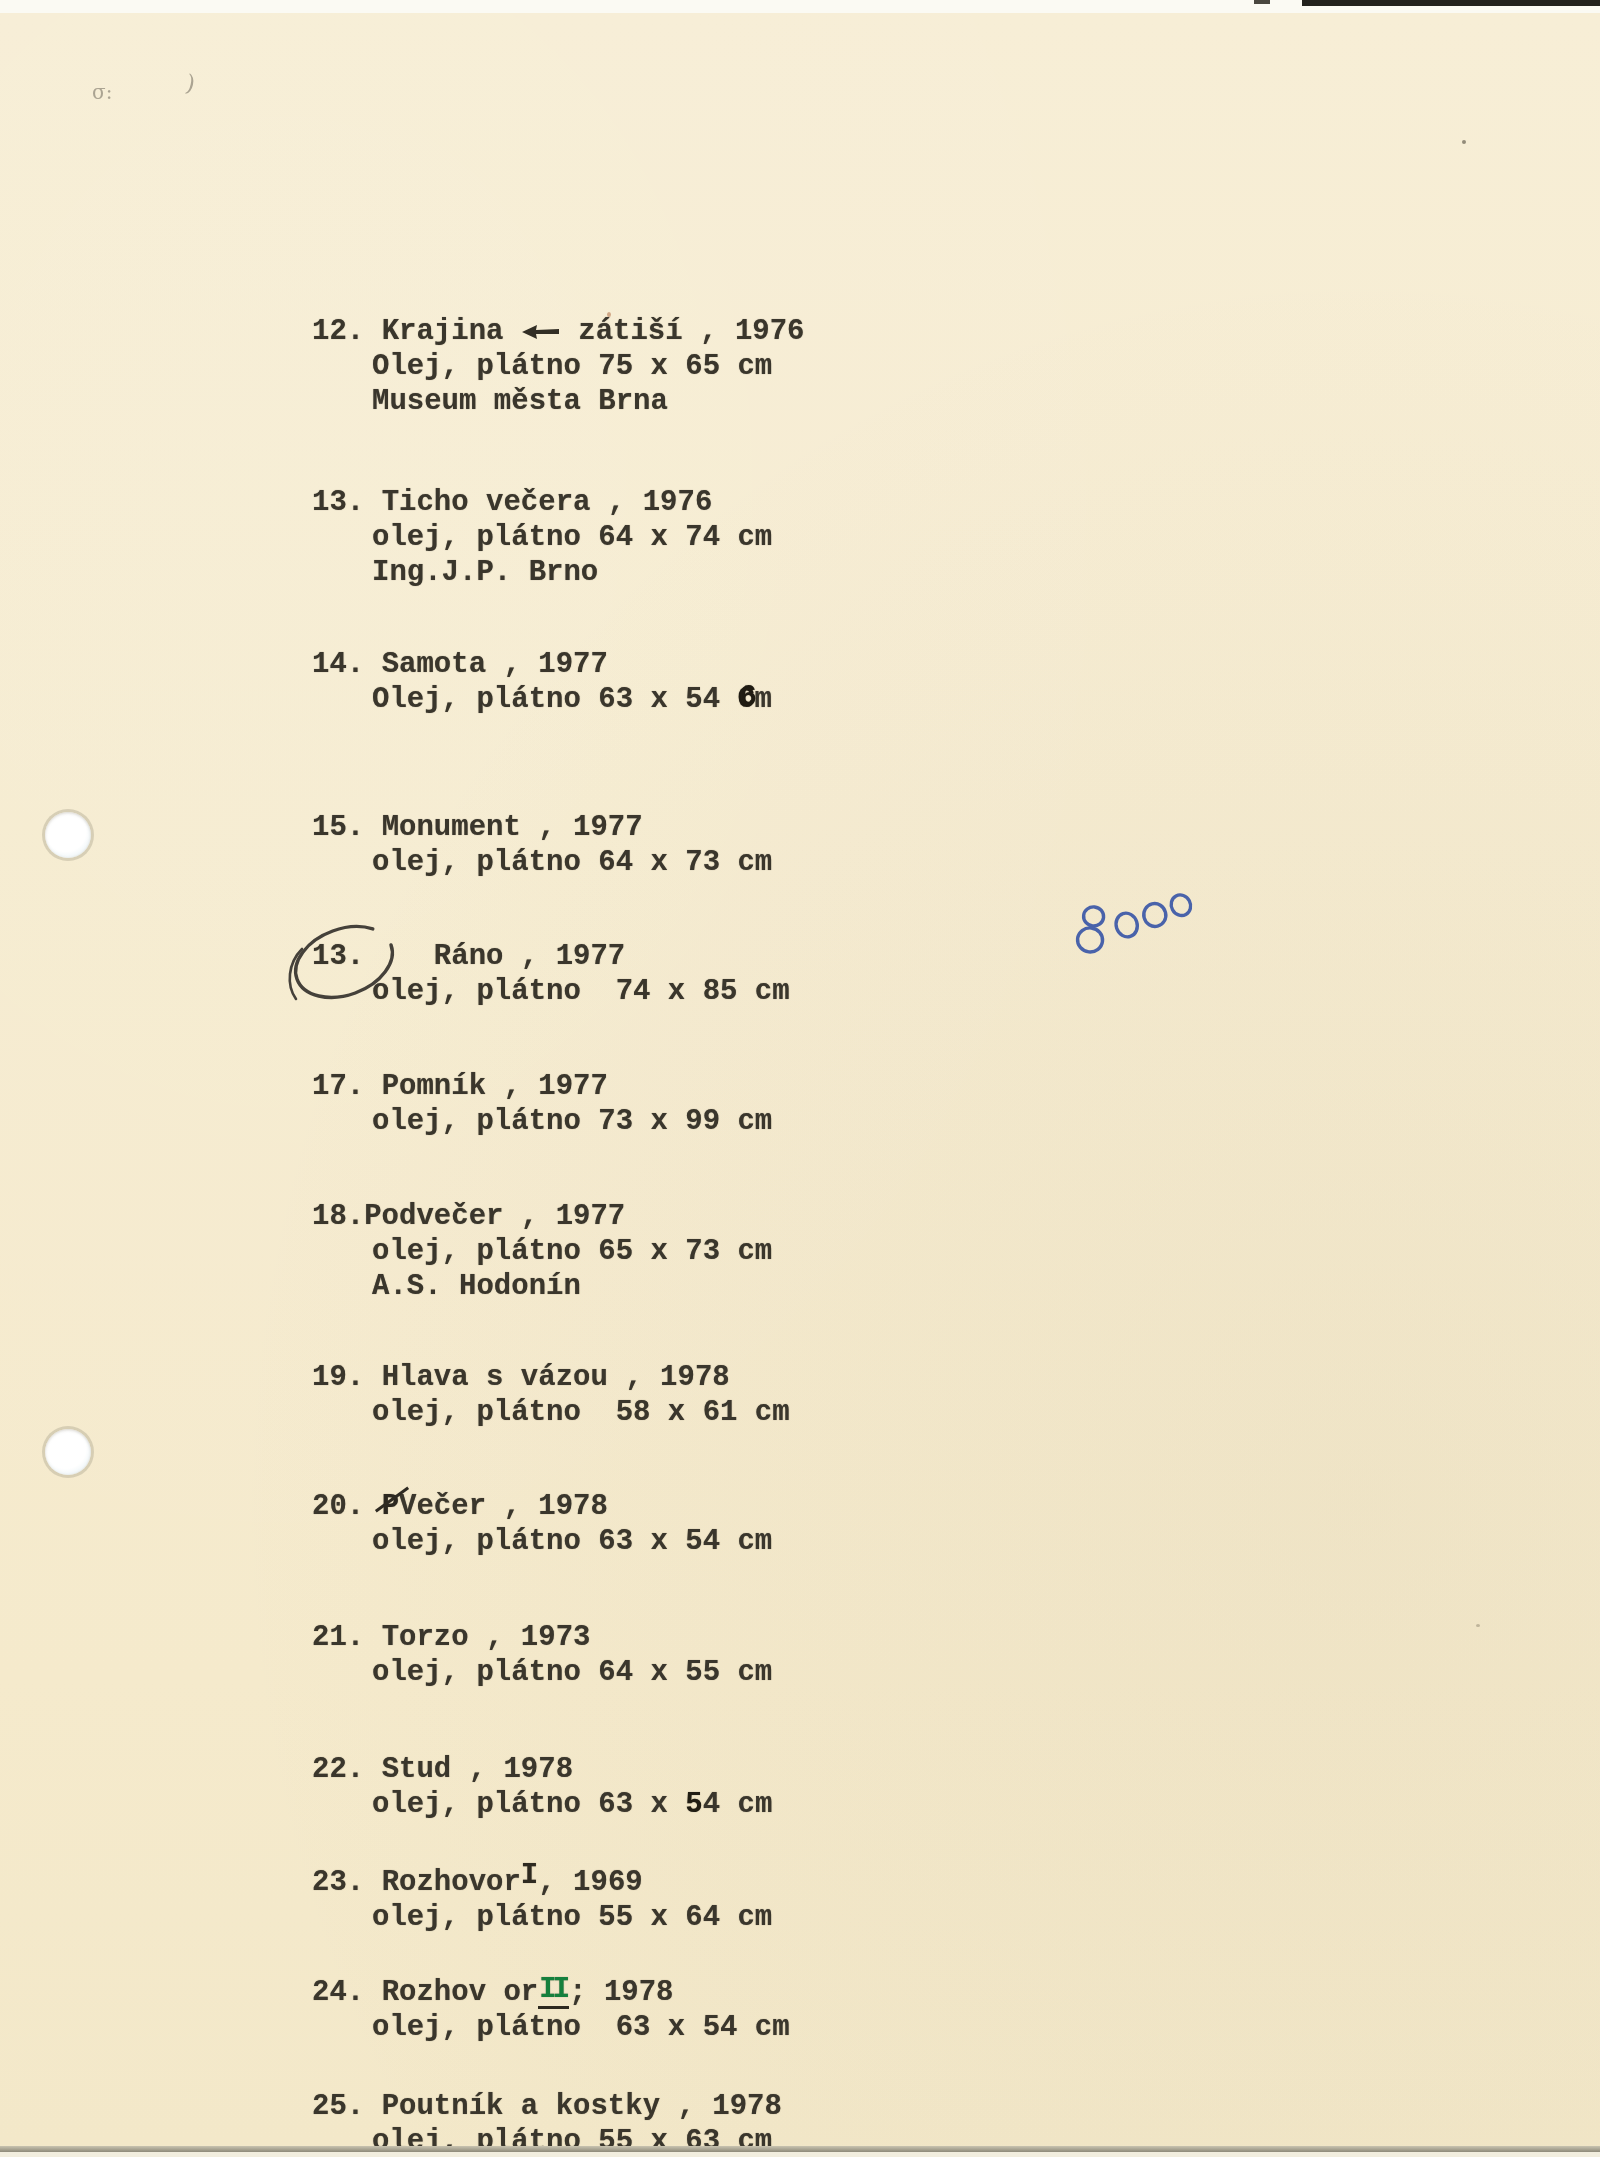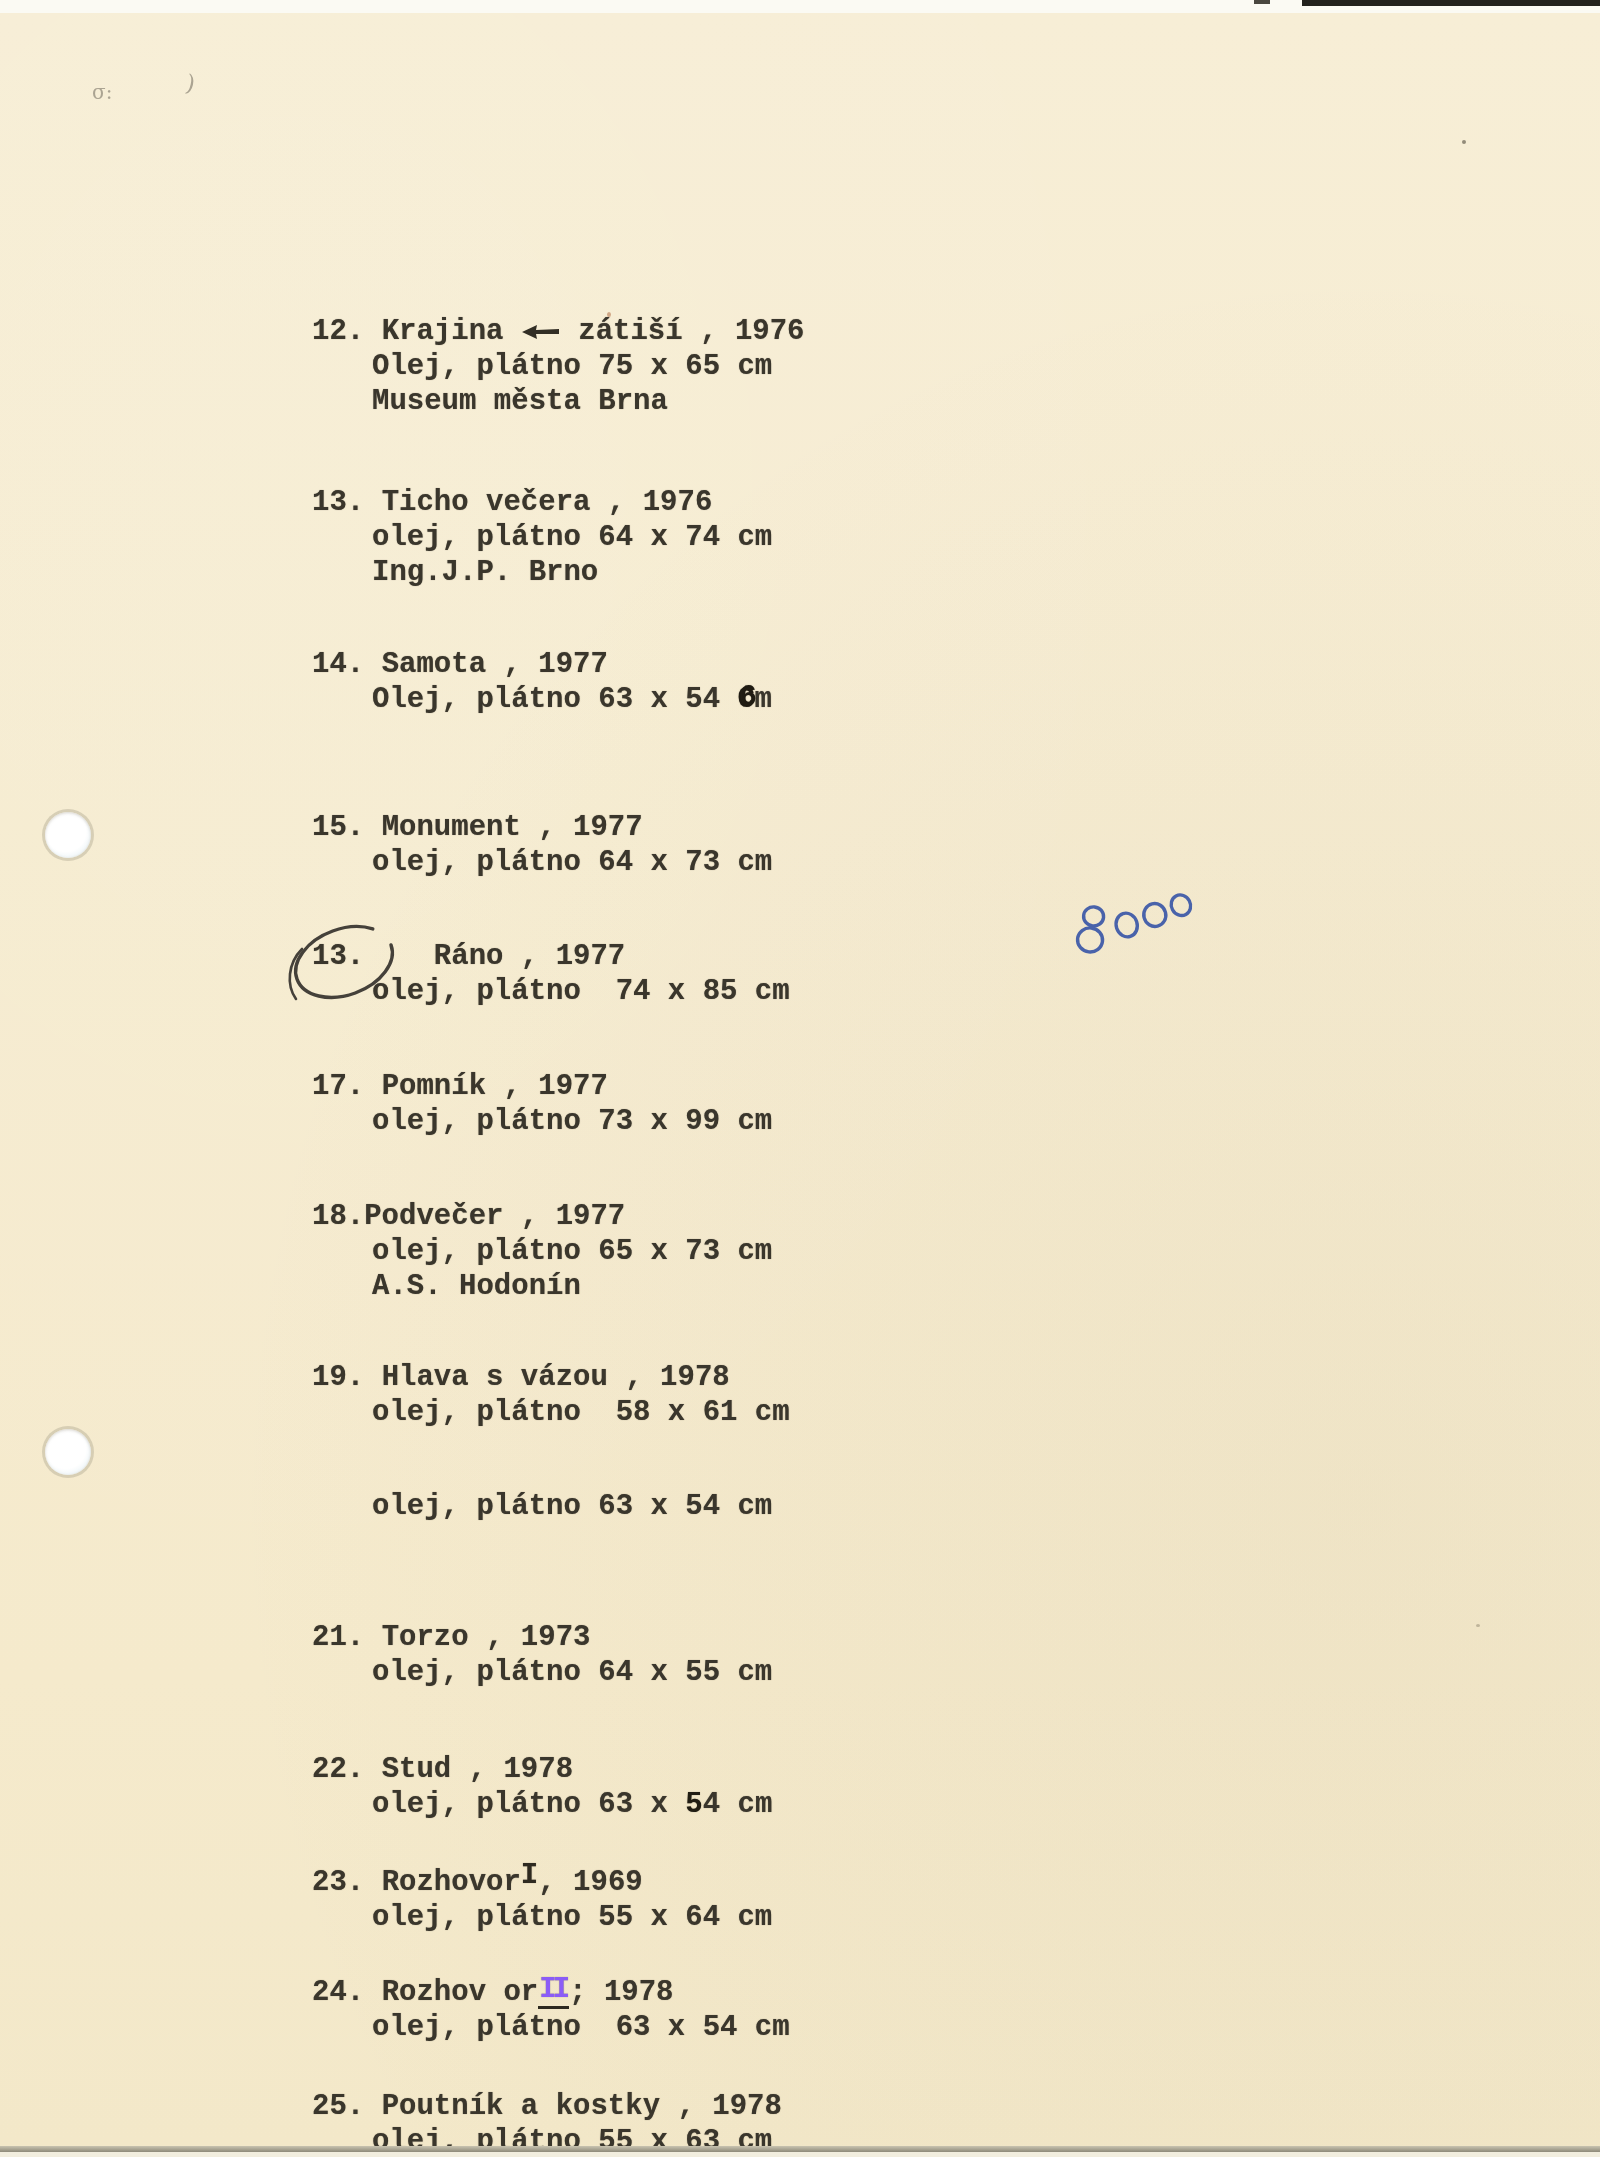--- a/index.html
+++ b/index.html
@@ -32,21 +32,21 @@
   .line{white-space:pre;}
   .indent{padding-left:60px;}
   .num{position:relative;display:inline-block;}
   .circle-svg{position:absolute;left:-30px;top:-24px;overflow:visible;pointer-events:none;}
   
   .struck{position:relative;display:inline-block;font-weight:900;color:#2c2820;}
   .struck::after{content:"";position:absolute;left:-10px;top:9px;width:40px;height:3px;
     background:#2e2a22;transform:rotate(-36deg);transform-origin:center;}
   .ins{position:relative;top:-7px;font-weight:900;color:#2e2a20;}
   .rom{position:relative;top:-3px;font-weight:900;letter-spacing:-4px;
-    border-bottom:3px solid #2e2a20;padding:0 3px 0 1px;color:#8b5cf6;}
+    border-bottom:3px solid #2e2a20;padding:0 3px 0 1px;color:#15803d;}
   .heavy{font-weight:900;color:#211d13;}
   .ov{position:relative;display:inline-block;width:17px;font-weight:900;color:#1f1b12;}
   .ov .over{position:absolute;left:2px;top:-2px;}
   
   .pencil{position:absolute;font-family:"DejaVu Serif",serif;color:rgba(95,90,78,0.5);}
   
   .speck{position:absolute;border-radius:50%;}
   
   #price-note{position:absolute;left:1068px;top:890px;transform:rotate(-6deg);}
 </style>
@@ -106,20 +106,21 @@
       <div class="entry" style="top: 1151px;">
         <div class="line"><span class="num"><span>18.</span></span><span class="title"><span>Podvečer , 1977</span></span></div>
         <div class="line indent"><span>olej, plátno 65 x 73 cm</span></div>
         <div class="line indent"><span>A.S. Hodonín</span></div>
       </div>
       <div class="entry" style="top: 1312px;">
         <div class="line"><span class="num"><span>19.</span></span> <span class="title"><span>Hlava s vázou , 1978</span></span></div>
         <div class="line indent"><span>olej, plátno  58 x 61 cm</span></div>
       </div>
       <div class="entry" style="top: 1441px;">
+        <div class="line"><span class="num"><span>20.</span></span> <span class="title"><span class="struck">P</span><span>Večer , 1978</span></span></div>
         <div class="line indent"><span>olej, plátno 63 x 54 cm</span></div>
       </div>
       <div class="entry" style="top: 1572px;">
         <div class="line"><span class="num"><span>21.</span></span> <span class="title"><span>Torzo , 1973</span></span></div>
         <div class="line indent"><span>olej, plátno 64 x 55 cm</span></div>
       </div>
       <div class="entry" style="top: 1704px;">
         <div class="line"><span class="num"><span>22.</span></span> <span class="title"><span>Stud , 1978</span></span></div>
         <div class="line indent"><span>olej, plátno 63 x </span><span class="heavy">5</span><span>4 cm</span></div>
       </div>

